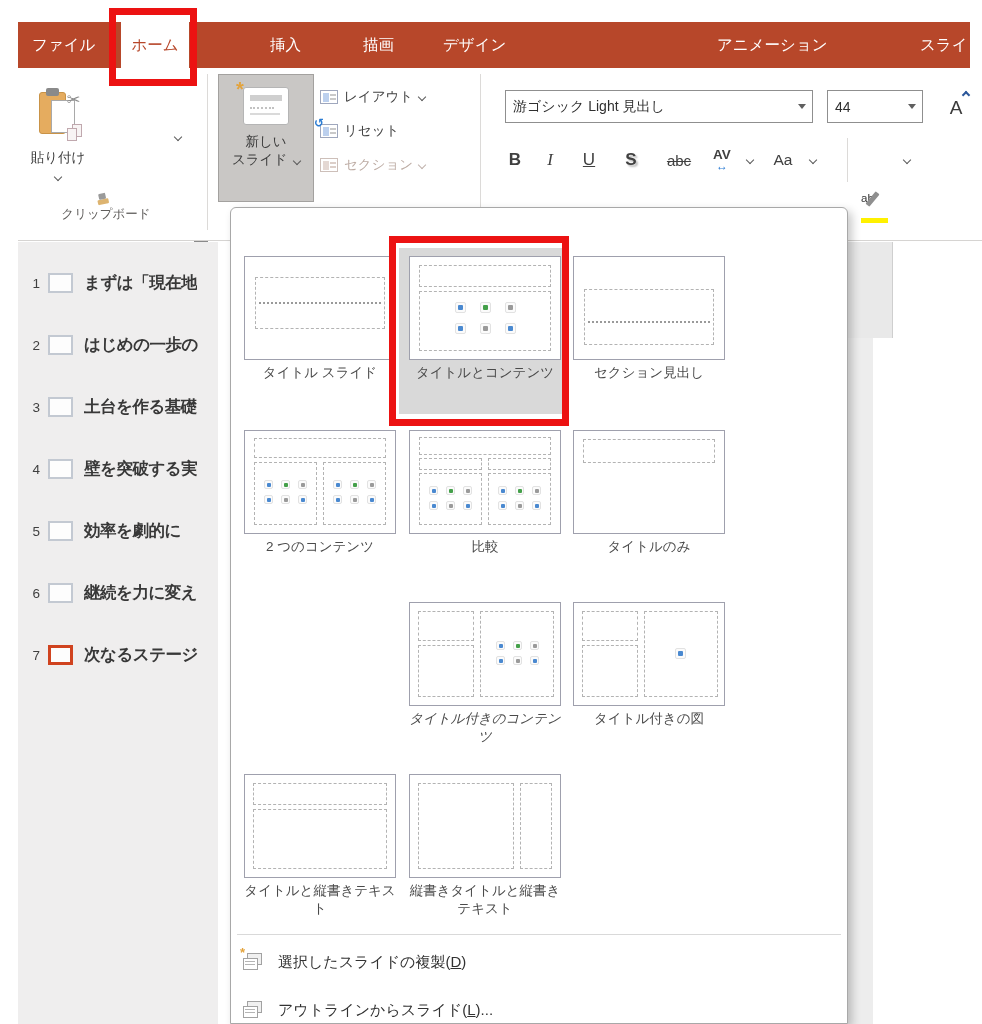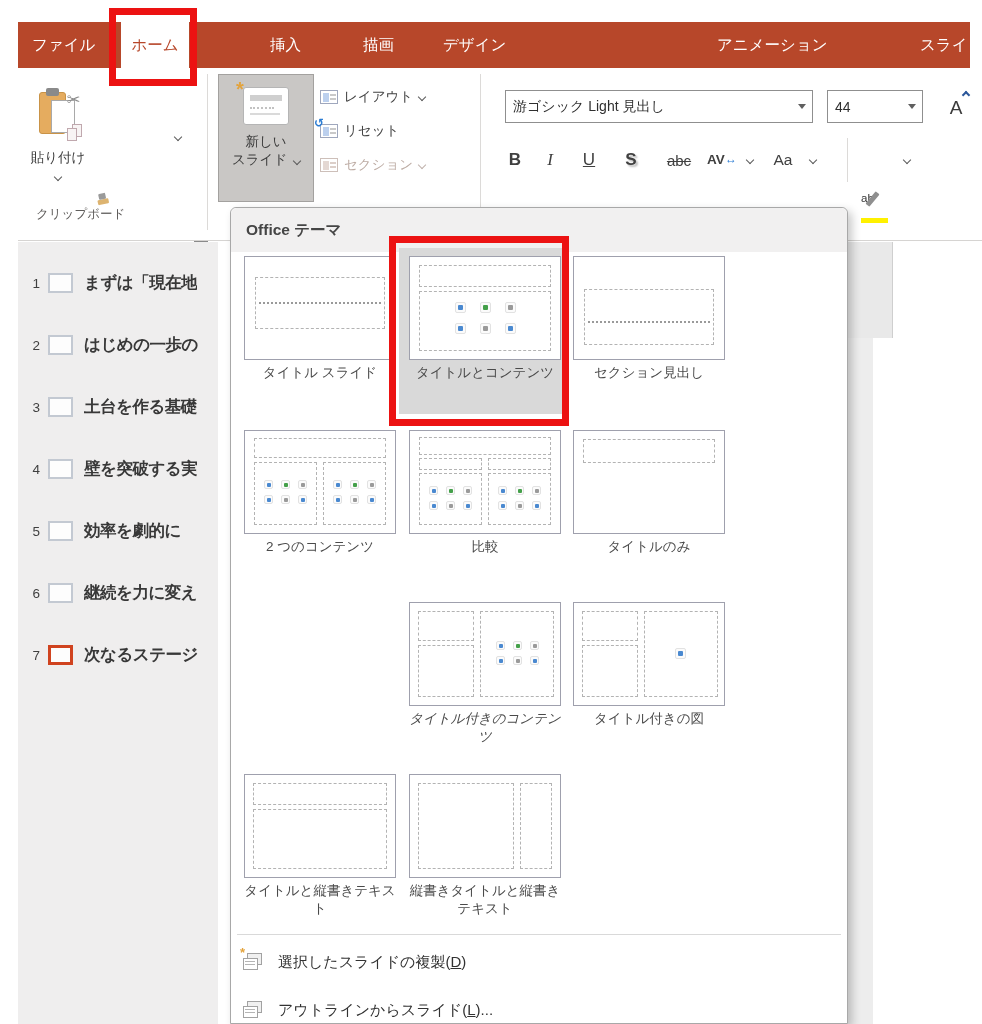--- a/index.html
+++ b/index.html
@@ -64,21 +64,21 @@
   .combo{position:absolute;height:33px;background:#fff;border:1px solid #8f8f8f;display:flex;align-items:center;font-size:14px;color:#2f2f2f;padding-left:7px;}
   .combo .darr{margin-left:auto;margin-right:6px;width:0;height:0;border-left:4px solid transparent;border-right:4px solid transparent;border-top:5px solid #5f5f5f;}
   .growfont{position:absolute;width:36px;height:33px;display:flex;align-items:flex-end;justify-content:center;font-size:19px;color:#3b3b3b;padding-bottom:4px;}
   .growfont .up{position:absolute;right:5px;top:2px;width:6px;height:6px;border-left:2px solid #2b579a;border-top:2px solid #2b579a;transform:rotate(45deg);}
   .fbtn{position:absolute;top:74px;height:36px;display:flex;align-items:center;justify-content:center;color:#404040;font-size:17px;cursor:default;}
   .fb-b{font-weight:bold;}
   .fb-i{font-family:"Liberation Serif",serif;font-style:italic;}
   .fb-u{text-decoration:underline;}
   .fb-s{font-weight:bold;text-shadow:2px 2px 2px #b9b9b9;}
   .fb-st{text-decoration:line-through;font-size:15px;}
-  .av{display:flex;flex-direction:row;align-items:center;line-height:1;}
+  .av{display:flex;flex-direction:column;align-items:center;line-height:1;}
   .av .t{font-size:13.5px;font-weight:bold;color:#404040;}
   .av .a{font-size:12px;color:#2b7cd3;margin-top:-2px;}
   .aa{font-size:15.5px;}
   .hl{position:relative;width:30px;}
   .hl .ab{position:absolute;left:0;top:2px;font-size:11.5px;color:#333;}
   .hl .pen{position:absolute;left:9px;top:1px;width:5px;height:16px;background:#8f8f8f;border-radius:1px;transform:rotate(40deg);}
   .hl .bar{position:absolute;left:0;bottom:3px;width:27px;height:5px;background:#FFF100;}
 
   
   .outline{position:absolute;left:18px;top:242px;width:200px;height:782px;background:#efeeee;padding-top:10px;z-index:1;}
@@ -155,21 +155,21 @@
   <div class="abs" style="left:49px;top:22px;font-size:16px;color:#8a8a8a">✂</div>
   <div class="abs copy-ic" style="left:49px;top:56px">
     <i></i>
       <i></i>
   </div>
   <span class="chev abs" style="left:157px;top:66px"></span>
   <div class="abs paint-ic" style="left:78px;top:104px">
     <i class="p1"></i>
       <i class="p2"></i>
   </div>
-  <div class="grp-label" style="left:18px;top:138px;width:140px;">クリップボード</div>
+  <div class="grp-label" style="left:18px;top:138px;width:140px;text-align:center">クリップボード</div>
   <div class="abs launcher" style="left:176px;top:139px">↘</div>
 
   <div class="vsep" style="left:189px"></div>
 
   <div class="newslide-btn">
     <span class="ns-ic">
       <i class="l1"></i>
         <i class="l2"></i>
         <i class="l3"></i>
       <span class="sparkle">*</span>
@@ -279,21 +279,20 @@
     <span class="otitle">継続を力に変え</span>
   </div>
   <div class="orow">
     <span class="onum">7</span>
     <span class="osq cur"></span>
     <span class="otitle">次なるステージ</span>
   </div>
 </div>
 
 <div class="menu">
-  <div class="menu-header">Office テーマ</div>
   <div class="sel-bg"></div>
 
   <div class="cell c1">
     <div class="thumb">
       <div class="ph" style="left:10px;top:20px;width:130px;height:52px"></div>
       <div class="wavy" style="left:14px;top:45px;width:122px"></div>
     </div>
     <div class="lbl">タイトル スライド</div>
   </div>
   <div class="cell c2">

